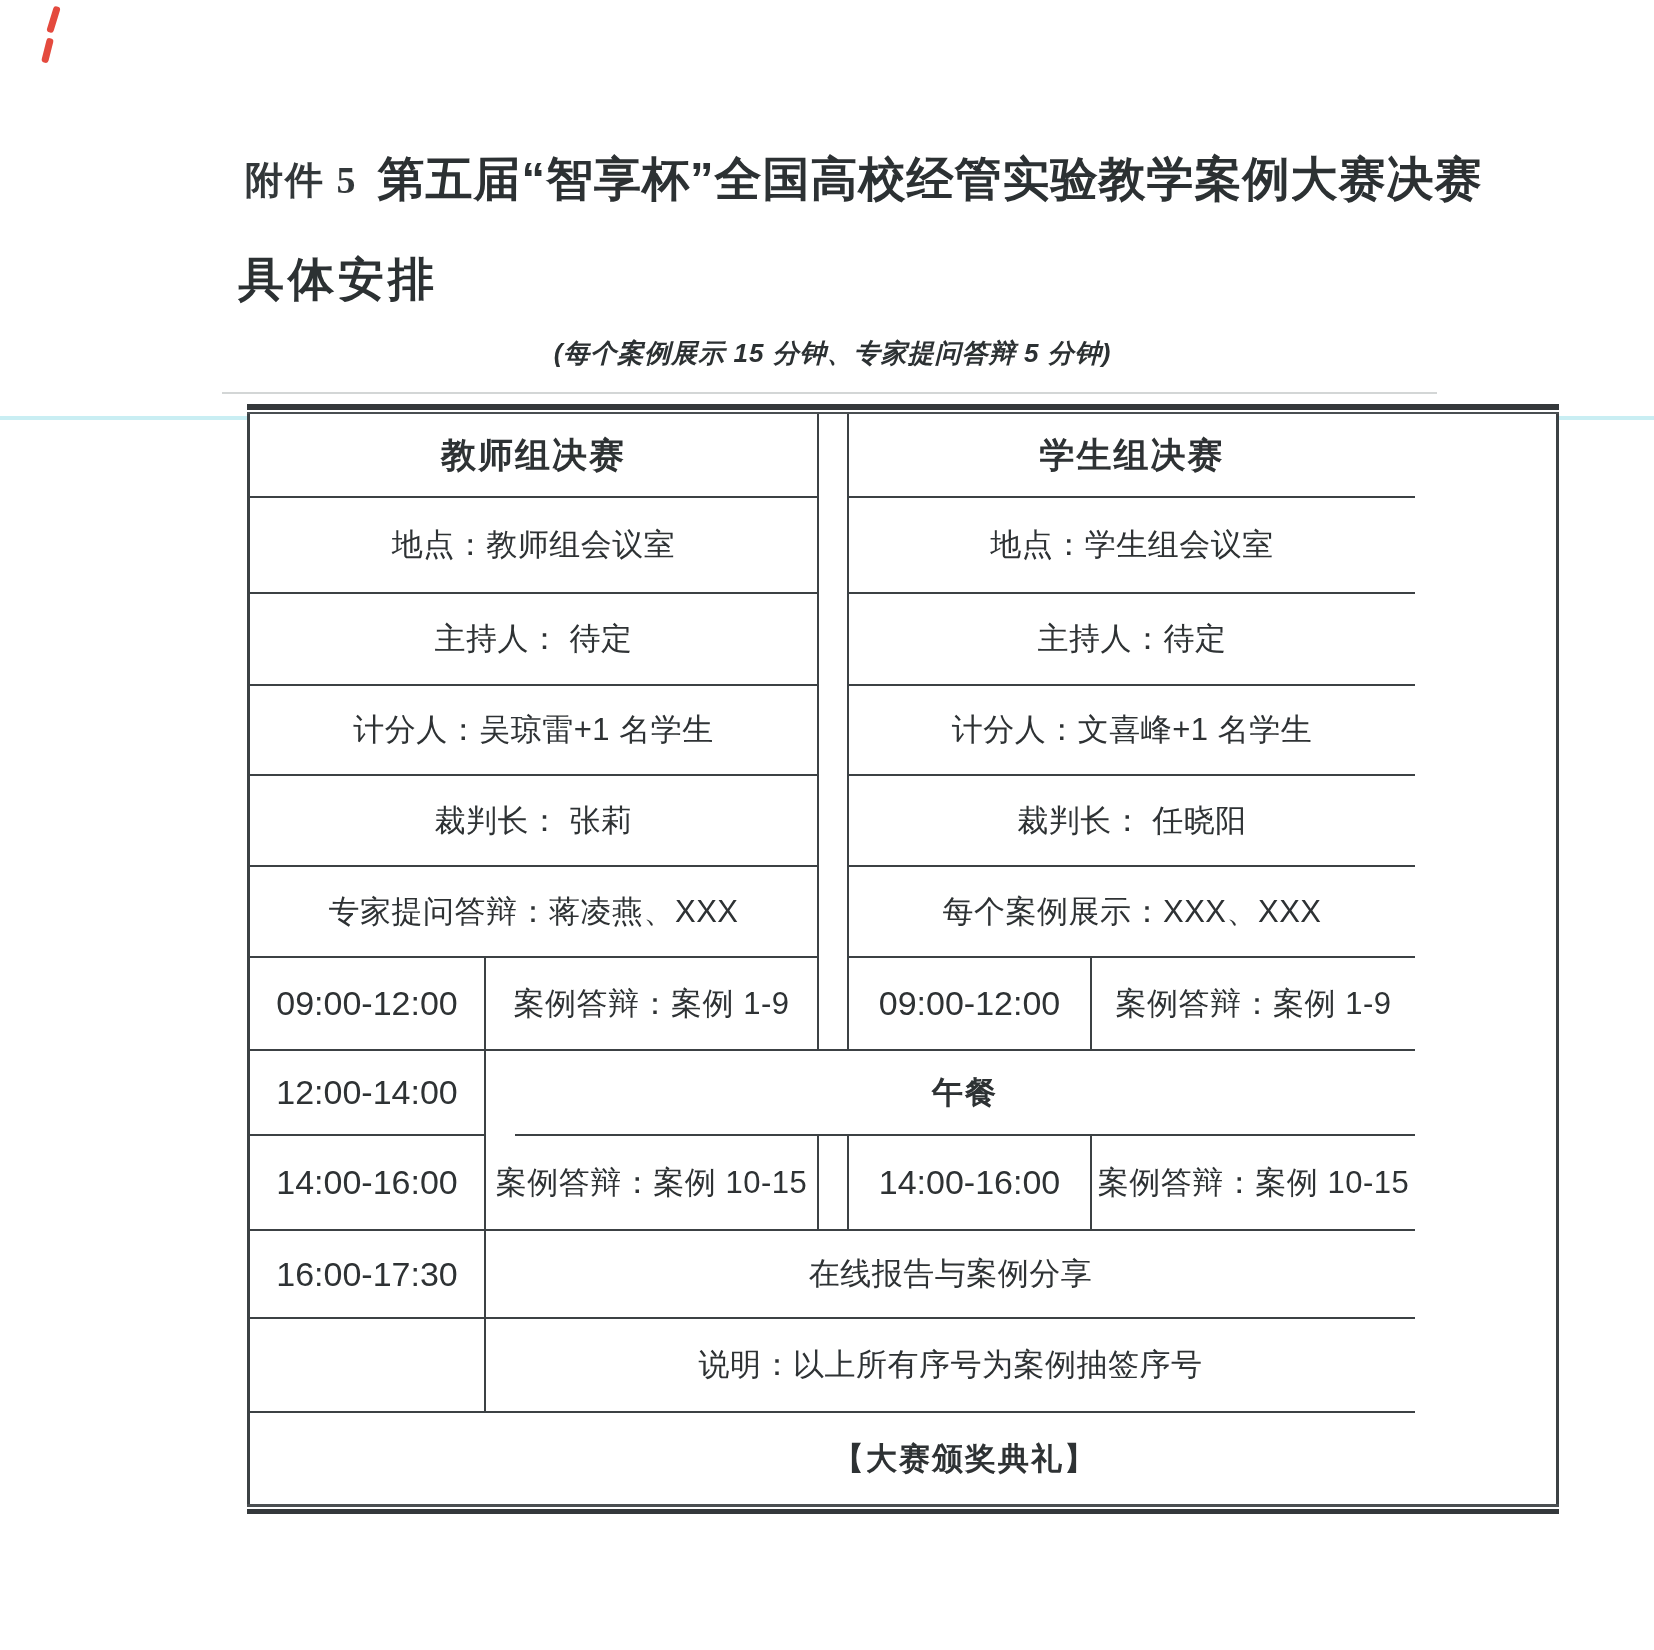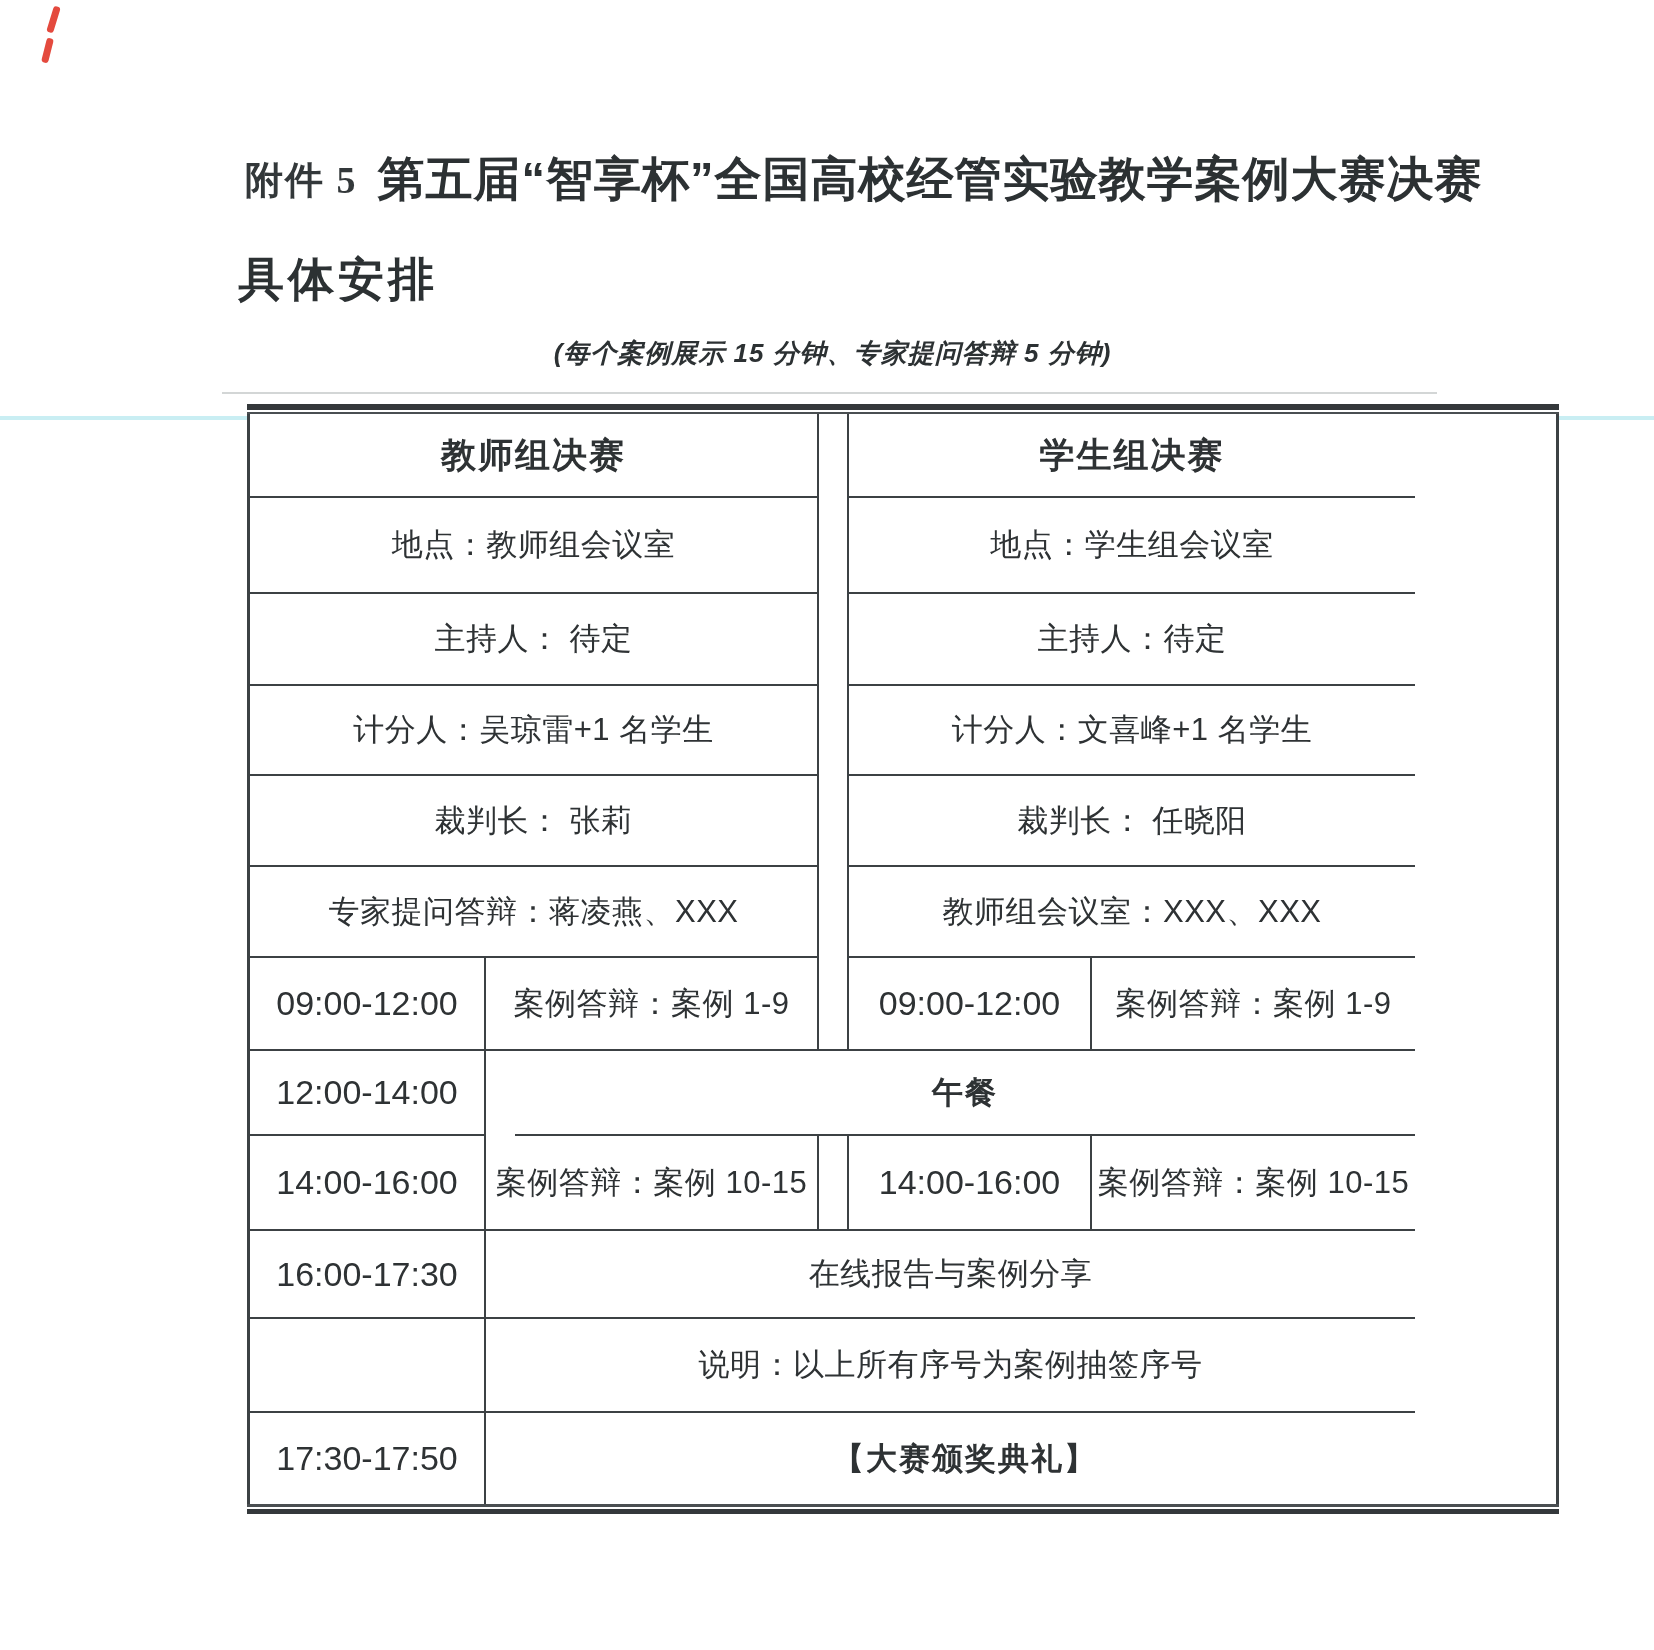--- a/index.html
+++ b/index.html
@@ -93,21 +93,21 @@
       <div class="cell span-l br bb">计分人：吴琼雷+1 名学生</div>
       <div class="cell br"></div>
       <div class="cell span-r bb">计分人：文喜峰+1 名学生</div>
 
       <div class="cell span-l br bb">裁判长： 张莉</div>
       <div class="cell br"></div>
       <div class="cell span-r bb">裁判长： 任晓阳</div>
 
       <div class="cell span-l br bb">专家提问答辩：蒋凌燕、XXX</div>
       <div class="cell br"></div>
-      <div class="cell span-r bb">教师组会议室：XXX、XXX</div>
+      <div class="cell span-r bb">每个案例展示：XXX、XXX</div>
 
       <div class="cell br bb time">09:00-12:00</div>
       <div class="cell br bb">案例答辩：案例 1-9</div>
       <div class="cell br bb"></div>
       <div class="cell br bb time">09:00-12:00</div>
       <div class="cell bb">案例答辩：案例 1-9</div>
 
       <div class="cell br bb time">12:00-14:00</div>
       <div class="cell merged bb bold">午餐</div>
 
@@ -116,21 +116,20 @@
       <div class="cell br bb"></div>
       <div class="cell br bb time">14:00-16:00</div>
       <div class="cell bb">案例答辩：案例 10-15</div>
 
       <div class="cell br bb time">16:00-17:30</div>
       <div class="cell merged bb">在线报告与案例分享</div>
 
       <div class="cell br bb time"></div>
       <div class="cell merged bb">说明：以上所有序号为案例抽签序号</div>
 
-      <div class="cell br time">17:30-17:50</div>
       <div class="cell merged bold">【大赛颁奖典礼】</div>
 
     </div>
 
     <div class="band-bottom"></div>
   </div>
 
 </div>
 
 </body></html>

